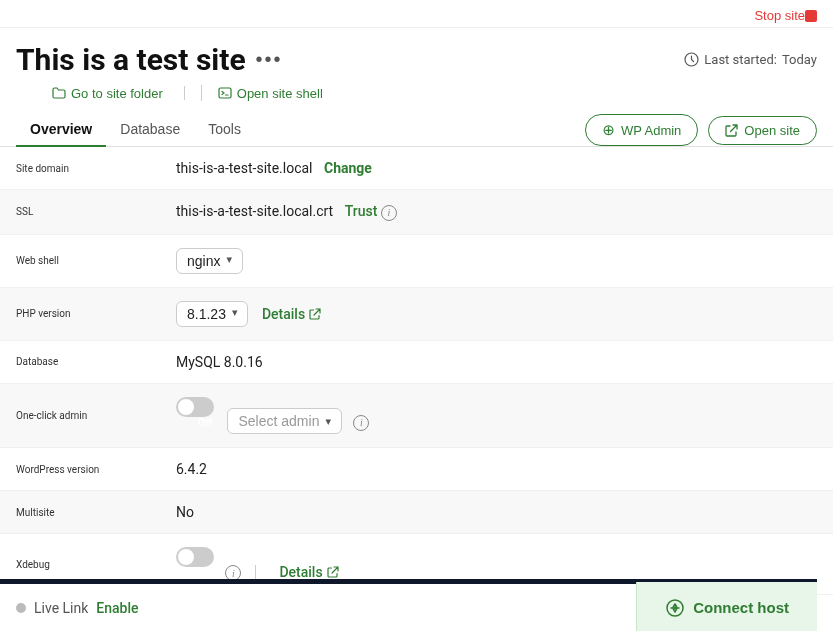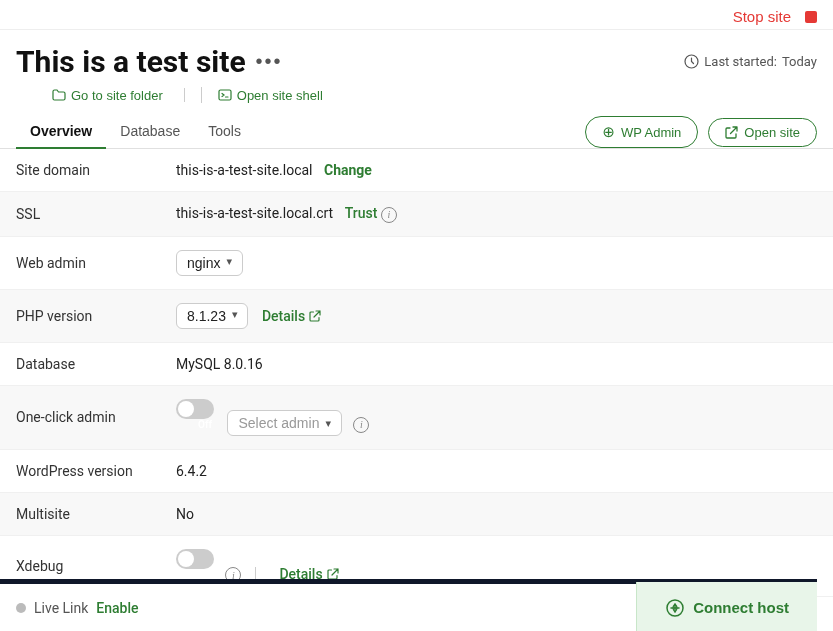--- a/index.html
+++ b/index.html
@@ -1,20 +1,20 @@
 <!DOCTYPE html>
 <html><head>
   <meta charset="utf-8">
   <style>
     * { box-sizing: border-box; margin: 0; padding: 0; }
     body { font-family: -apple-system, BlinkMacSystemFont, 'Segoe UI', Roboto, sans-serif; background: #fff; color: #1a1a1a; font-size: 14px; width: 833px; height: 631px; overflow: hidden; position: relative; }
 
     
     .top-bar { display: flex; align-items: center; justify-content: space-between; padding: 8px 16px 4px; border-bottom: 1px solid #eee; }
-    .stop-site-btn { display: flex; align-items: center; gap: 14px; color: #e53935; font-size: 15px; font-weight: 500; cursor: pointer; border: none; background: none; }
+    .stop-site-btn { display: flex; align-items: center; gap: 0; color: #e53935; font-size: 13px; font-weight: 500; cursor: pointer; border: none; background: none; }
     .stop-square { width: 12px; height: 12px; background: #e53935; border-radius: 2px; display: inline-block; }
 
     
     .title-area { padding: 12px 16px 0; }
     .site-title-row { display: flex; align-items: center; gap: 10px; }
     .site-title { font-size: 30px; font-weight: 700; color: #111; }
     .more-btn { font-size: 20px; color: #555; cursor: pointer; border: none; background: none; letter-spacing: 2px; }
     .last-started { font-size: 13px; color: #555; display: flex; align-items: center; gap: 5px; }
     .title-meta-row { display: flex; justify-content: space-between; align-items: center; margin-top: 2px; }
 
@@ -30,21 +30,21 @@
     .tab-actions { display: flex; gap: 10px; align-items: center; }
     .tab-action-btn { border: 1.5px solid #2e7d32; color: #2e7d32; background: #fff; border-radius: 20px; padding: 6px 16px; font-size: 13px; font-weight: 500; cursor: pointer; display: flex; align-items: center; gap: 6px; }
     .tabs-row { display: flex; justify-content: space-between; align-items: flex-end; padding: 0 16px; margin-top: 12px; border-bottom: 1px solid #e0e0e0; }
     .tabs-left { display: flex; gap: 0; }
 
     
     .fields-table { width: 100%; border-collapse: collapse; }
     .fields-table tr { border-bottom: 1px solid #f0f0f0; }
     .fields-table tr:nth-child(even) { background: #f8f8f8; }
     .fields-table td { padding: 13px 16px; vertical-align: middle; }
-    .field-label { color: #333; font-weight: 400; font-size: 14px; width: 160px; }
+    .field-label { color: #333; font-weight: 400; font-size: 10px; width: 160px; }
     .field-value { color: #222; font-size: 14px; }
 
     .change-link { color: #2e7d32; font-weight: 700; cursor: pointer; margin-left: 8px; text-decoration: none; }
     .trust-link { color: #2e7d32; font-weight: 500; cursor: pointer; margin-left: 8px; text-decoration: none; }
 
     
     .dropdown-btn { border: 1px solid #ccc; border-radius: 6px; padding: 4px 10px; background: #fff; cursor: pointer; display: inline-flex; align-items: flex-start; gap: 6px; font-size: 14px; color: #222; }
     .chevron-icon { font-size: 11px; color: #555; }
 
     
@@ -148,21 +148,21 @@
     <tr>
       <td class="field-label">SSL</td>
       <td class="field-value">
         <span>this-is-a-test-site.local.crt</span>
         <a class="trust-link">Trust</a>
         <span class="info-icon">i</span>
       </td>
     </tr>
 
     <tr>
-      <td class="field-label">Web admin</td>
+      <td class="field-label">Web shell</td>
       <td class="field-value">
         <button class="dropdown-btn">
           <span>nginx</span>
           <span class="chevron-icon">▾</span>
         </button>
       </td>
     </tr>
 
     <tr>
       <td class="field-label">PHP version</td>

